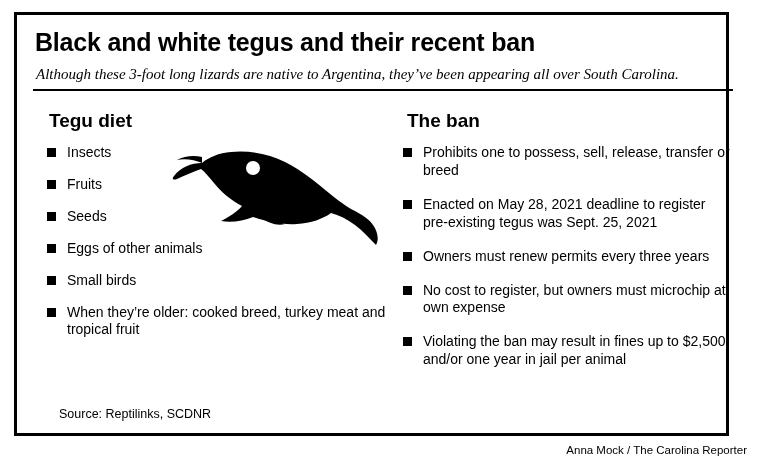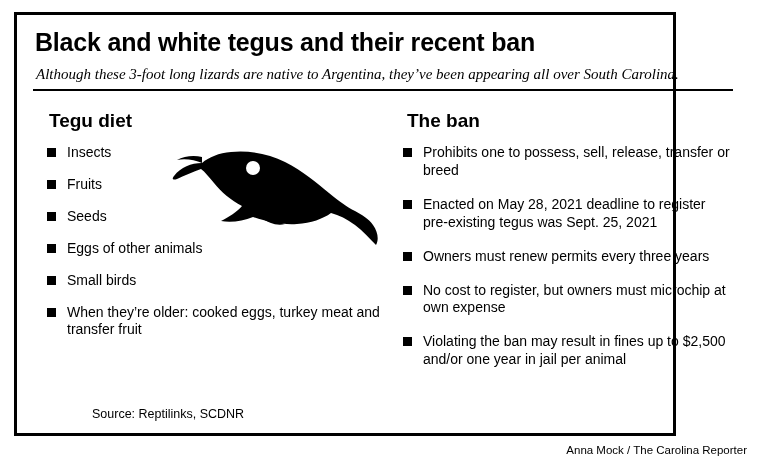--- a/index.html
+++ b/index.html
@@ -17,21 +17,21 @@
   .infographic {
     position: relative;
     width: 763px;
     height: 470px;
     box-sizing: border-box;
   }
   .frame {
     position: absolute;
     left: 14px;
     top: 12px;
-    width: 662px;
+    width: 715px;
     height: 424px;
     border: 3px solid #000000;
     box-sizing: border-box;
     background: #ffffff;
   }
   .title {
     position: absolute;
     left: 18px;
     top: 14px;
     font-size: 25px;
@@ -107,21 +107,20 @@
     left: 140px;
     top: 112px;
     width: 245px;
     height: 120px;
   }
   .source {
     position: absolute;
     left: 42px;
     top: 392px;
     font-size: 12.5px;
-    margin-left: 33px;
   }
   .credit {
     position: absolute;
     right: 16px;
     top: 444px;
     font-size: 11.5px;
     text-align: center;
   }
 </style>
 </head>
@@ -155,21 +154,21 @@
         <li>
           <span class="sq"></span>
           <span>Eggs of other animals</span>
         </li>
         <li>
           <span class="sq"></span>
           <span>Small birds</span>
         </li>
         <li>
           <span class="sq"></span>
-          <span>When they’re older: cooked eggs, turkey meat and transfer fruit</span>
+          <span>When they’re older: cooked breed, turkey meat and tropical fruit</span>
         </li>
       </ul>
     </div>
 
     <div class="col col-right">
       <div class="col-head">The ban</div>
       <ul class="bullets">
         <li>
           <span class="sq"></span>
           <span>Prohibits one to possess, sell, release, transfer or breed</span>

